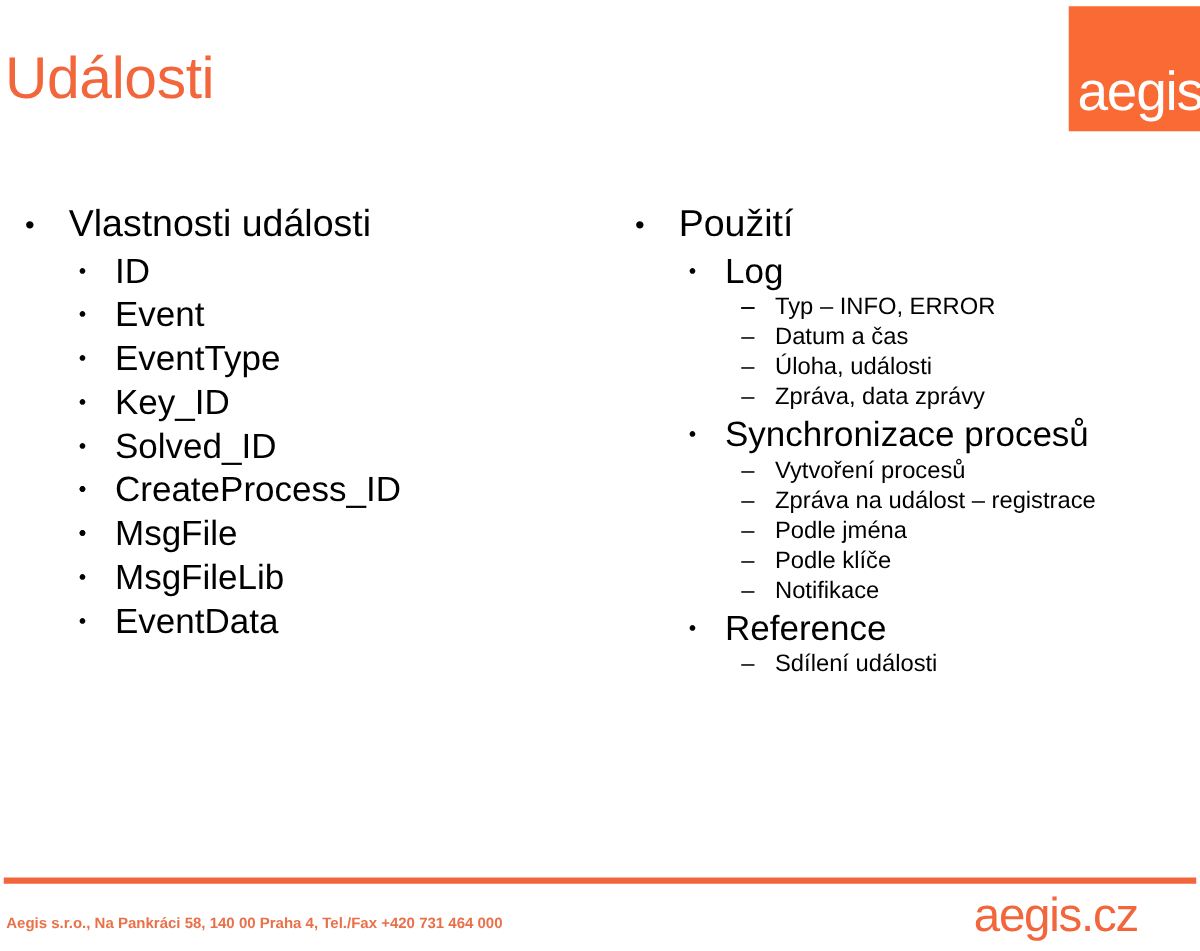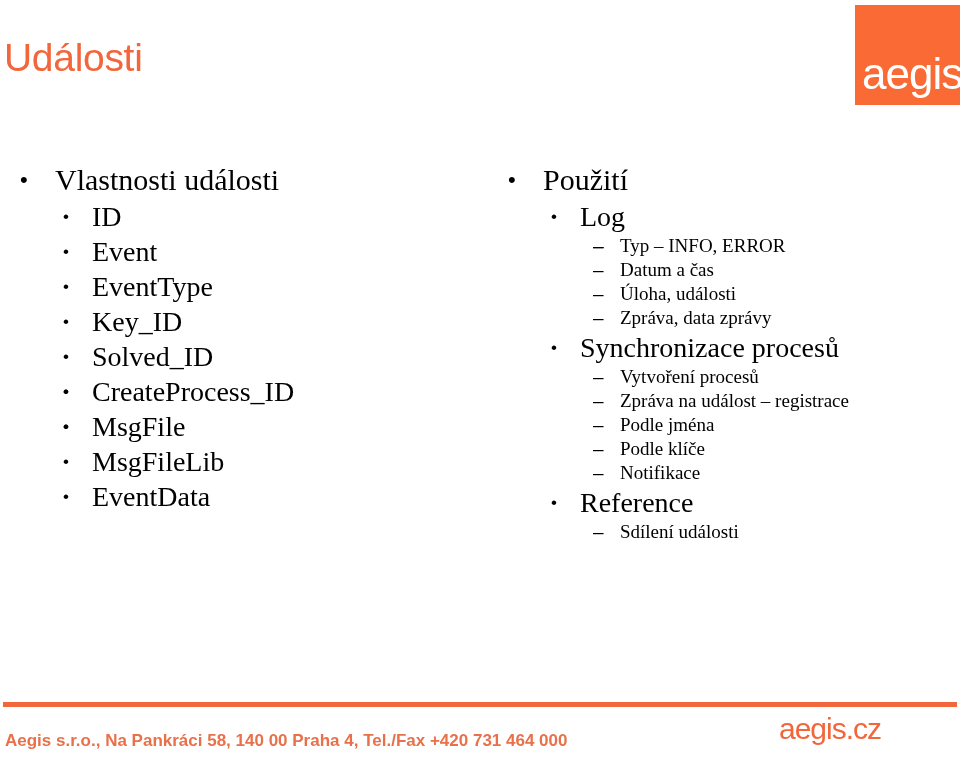--- a/index.html
+++ b/index.html
@@ -15,21 +15,21 @@
     font-family: "Liberation Sans", sans-serif;
     color: #000000;
     -webkit-font-smoothing: antialiased;
   }
 
   
   #slide-title {
     position: absolute;
     left: 4px;
     top: 38px;
-    font-size: 39px;
+    font-size: 47px;
     line-height: 1.0;
     color: #F2663C;
     letter-spacing: -0.3px;
     white-space: nowrap;
     text-align: center;
   }
 
   
   #logo-block {
     position: absolute;
@@ -81,21 +81,20 @@
     position: relative;
     white-space: nowrap;
   }
   li.item > .bullet {
     position: absolute;
     top: 0;
     text-align: left;
   }
   li.item > .label {
     display: block;
-    font-family: Liberation Serif, serif;
   }
 
   
   li.l1 { font-size: 30px; line-height: 39px; padding-left: 49px; }
   li.l1 > .bullet { left: 14px; font-size: 22px; line-height: 39px; }
 
   
   ul.sub1 { margin: 0; padding: 0; list-style: none; }
   li.l2 { font-size: 28px; line-height: 35px; padding-left: 86px; }
   li.l2 > .bullet { left: 57px; font-size: 17px; line-height: 35px; }
@@ -111,30 +110,30 @@
     left: 3px;
     top: 702px;
     width: 954px;
     height: 5px;
     background: #F2663C;
   }
   #footer-text {
     position: absolute;
     left: 5px;
     top: 731px;
-    font-size: 17px;
+    font-size: 12px;
     font-weight: bold;
     color: #E8714A;
     white-space: nowrap;
   }
   #footer-brand {
     position: absolute;
     left: 779px;
     top: 714px;
-    font-size: 30px;
+    font-size: 38px;
     line-height: 1;
     color: #F2663C;
     letter-spacing: -1px;
     white-space: nowrap;
     text-align: right;
   }
 </style>
 </head>
 <body>
 

